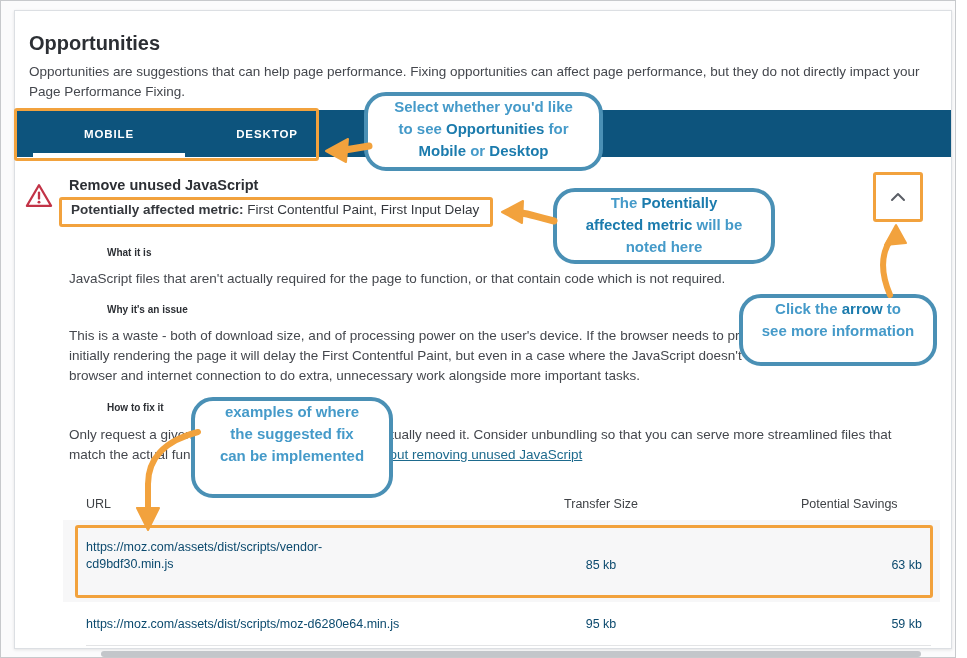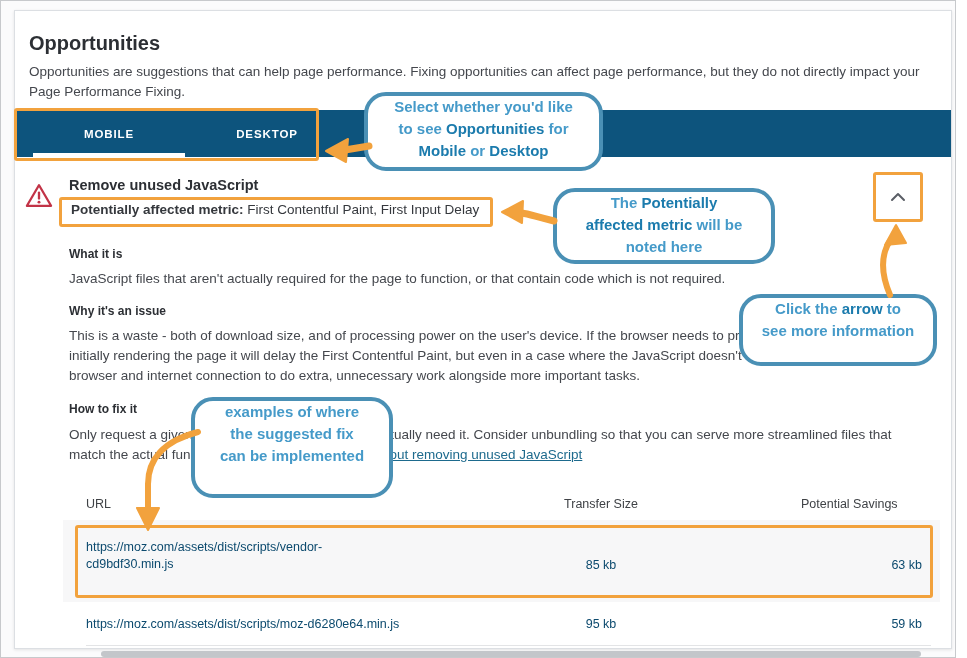--- a/index.html
+++ b/index.html
@@ -25,21 +25,21 @@
   .tab{position:absolute;top:0;height:100%;display:flex;align-items:center;justify-content:center;color:#fff;font-size:11.5px;font-weight:bold;letter-spacing:.9px;cursor:pointer;}
   .tab-underline{position:absolute;left:4px;bottom:0;width:152px;height:4px;background:#fff;}
   
   .ann-box{border:3px solid var(--orange);border-radius:3px;background:transparent;}
   
   .warn-icon{left:24px;top:181px;width:28px;height:27px;}
   .opp-title{left:68px;top:176px;font-size:14.5px;font-weight:bold;color:var(--heading-text);}
   .metric-line{left:70px;top:201px;font-size:13.5px;color:#35383d;white-space:nowrap;}
   .metric-line b{font-weight:bold;}
   .chev-btn{left:872px;top:171px;width:50px;height:50px;border:3px solid var(--orange);border-radius:3px;background:#fff;display:flex;align-items:center;justify-content:center;cursor:pointer;}
-  .sec-head{font-size:12px;font-weight:bold;color:var(--heading-text);}
+  .sec-head{font-size:10px;font-weight:bold;color:var(--heading-text);margin-left:38px;}
   .sec-text{font-size:13.5px;color:var(--body-text);line-height:20px;white-space:nowrap;}
   a.doc-link{color:var(--link);text-decoration:underline;cursor:pointer;}
   
   .callout{position:absolute;background:#fff;border:4px solid var(--callout-border);border-radius:22px;display:flex;flex-direction:column;text-align:center;color:var(--callout-text);font-size:15px;font-weight:600;z-index:6;}
   .c-line{line-height:22px;}
   .c-line .b{font-weight:bold;color:var(--callout-bold);}
   
   .th{font-size:12.5px;color:#3f4246;}
   .row-stripe{left:62px;top:519px;width:877px;height:82px;background:#f7f7f8;}
   .cell{font-size:12.5px;color:#0c4a6e;line-height:17px;}

